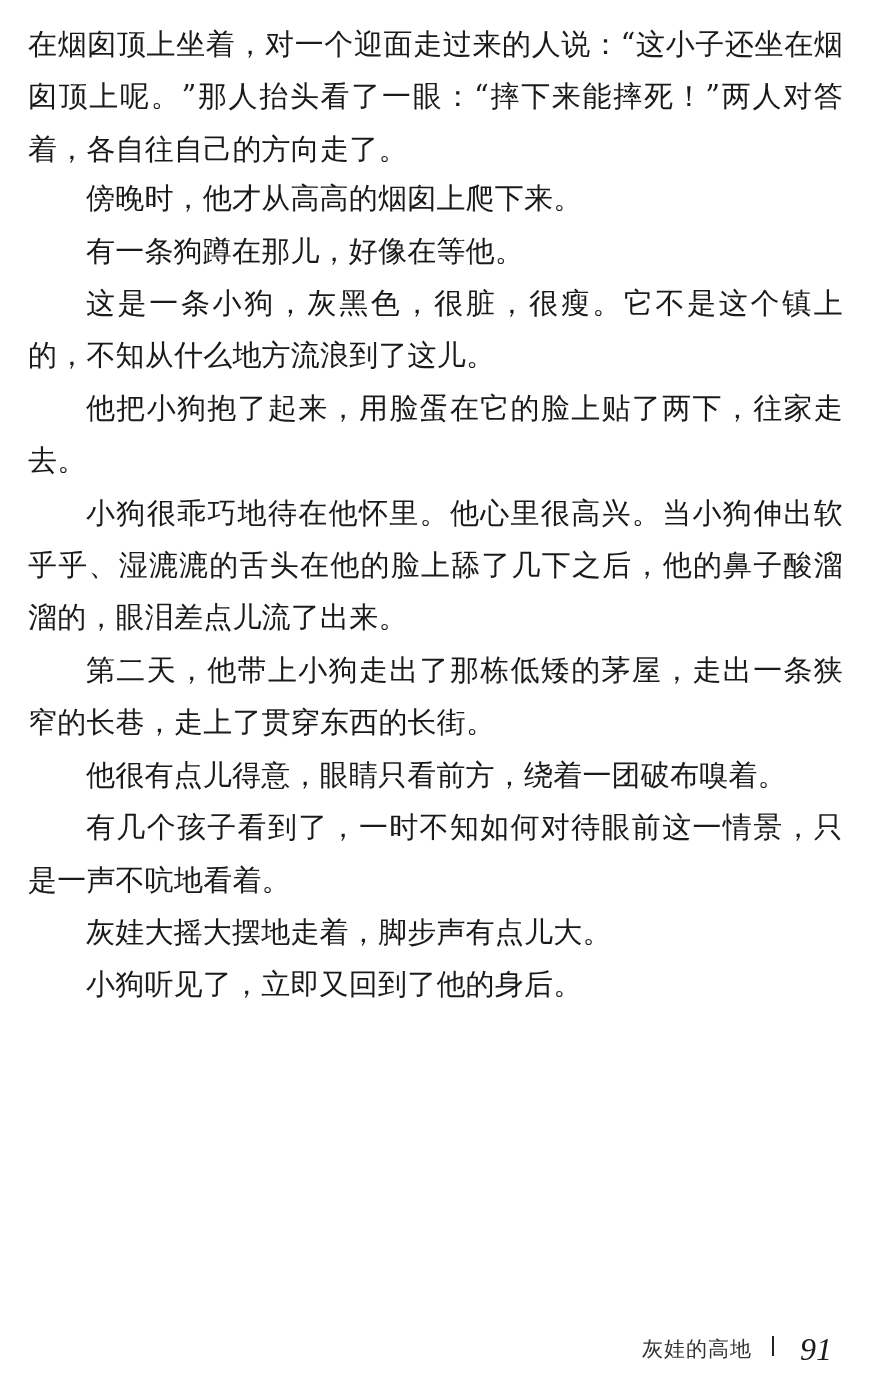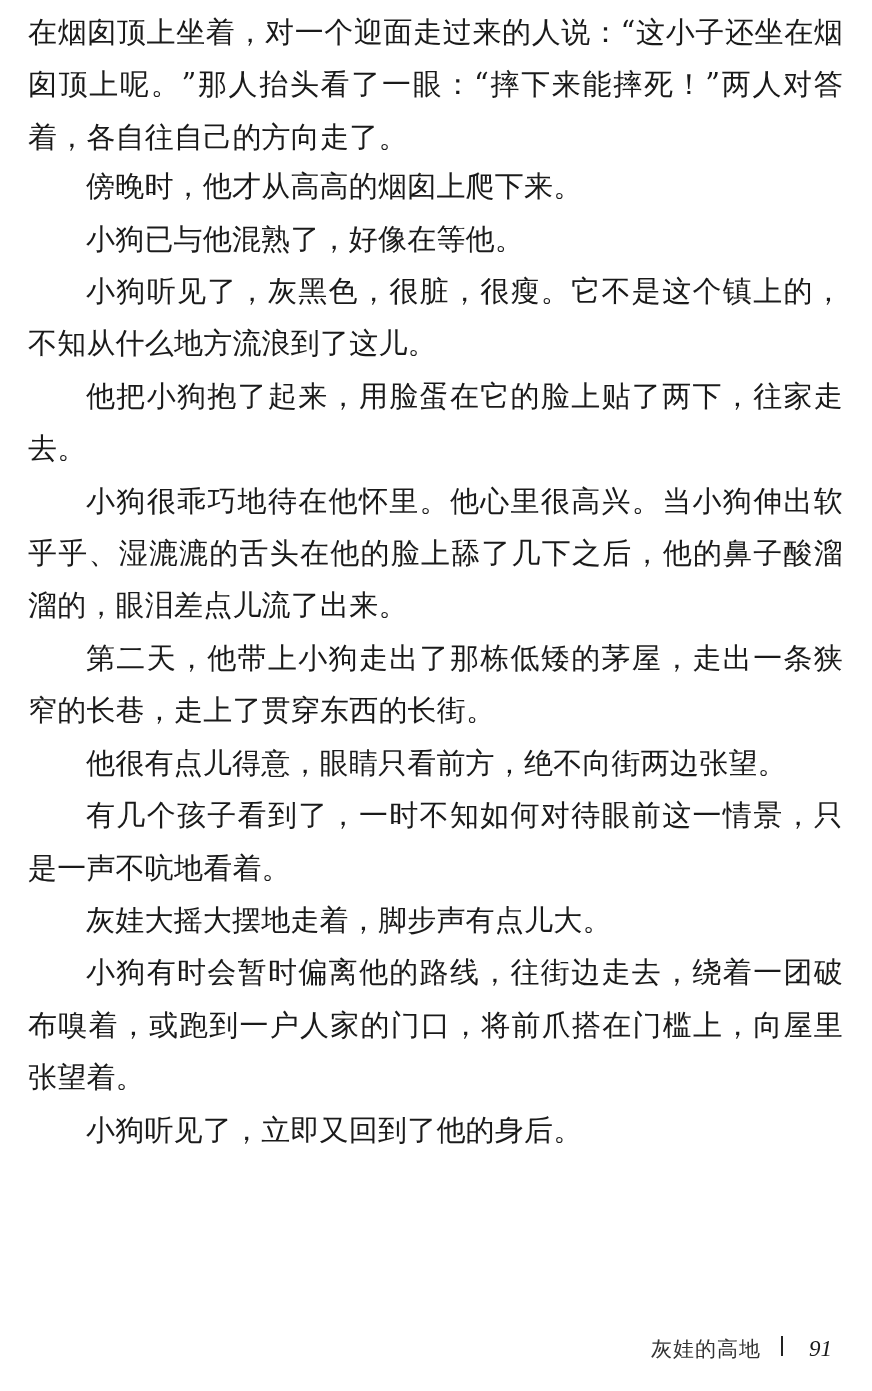--- a/index.html
+++ b/index.html
@@ -11,21 +11,21 @@
       width: 872px;
       height: 1391px;
       position: relative;
       overflow: hidden;
       font-family: "DejaVu Serif", "Liberation Serif", serif;
       color: #1a1a1a;
     }
     .page-body {
       position: absolute;
       left: 28px;
-      top: 6px;
+      top: 18px;
       width: 815px;
     }
     .para {
       margin: 0;
       font-size: 29px;
       line-height: 52.4px;
       text-align: justify;
       text-justify: inter-character;
       letter-spacing: 0.2px;
     }
@@ -54,39 +54,38 @@
       width: 2px;
       height: 20px;
       background: #222222;
       margin: 0 26px 0 20px;
       position: relative;
       top: -3px;
     }
     .footer-num {
       font-family: "Liberation Serif", "DejaVu Serif", serif;
       font-style: italic;
-      font-size: 23px;
+      font-size: 32px;
       color: #1a1a1a;
     }
   </style>
 </head>
 <body>
 
 <main class="page-body">
   <p class="para">在烟囱顶上坐着，对一个迎面走过来的人说：“这小子还坐在烟囱顶上呢。”那人抬头看了一眼：“摔下来能摔死！”两人对答着，各自往自己的方向走了。</p>
   <p class="para indent">傍晚时，他才从高高的烟囱上爬下来。</p>
-  <p class="para indent">小狗已与他混熟了，好像在等他。</p>
-  <p class="para indent">小狗听见了，灰黑色，很脏，很瘦。它不是这个镇上的，不知从什么地方流浪到了这儿。</p>
+  <p class="para indent">有一条狗蹲在那儿，好像在等他。</p>
+  <p class="para indent">这是一条小狗，灰黑色，很脏，很瘦。它不是这个镇上的，不知从什么地方流浪到了这儿。</p>
   <p class="para indent">他把小狗抱了起来，用脸蛋在它的脸上贴了两下，往家走去。</p>
   <p class="para indent">小狗很乖巧地待在他怀里。他心里很高兴。当小狗伸出软乎乎、湿漉漉的舌头在他的脸上舔了几下之后，他的鼻子酸溜溜的，眼泪差点儿流了出来。</p>
   <p class="para indent">第二天，他带上小狗走出了那栋低矮的茅屋，走出一条狭窄的长巷，走上了贯穿东西的长街。</p>
-  <p class="para indent">他很有点儿得意，眼睛只看前方，绝不向街两边张望。</p>
+  <p class="para indent">他很有点儿得意，眼睛只看前方，绕着一团破布嗅着。</p>
   <p class="para indent">有几个孩子看到了，一时不知如何对待眼前这一情景，只是一声不吭地看着。</p>
   <p class="para indent">灰娃大摇大摆地走着，脚步声有点儿大。</p>
-  <p class="para indent">小狗有时会暂时偏离他的路线，往街边走去，绕着一团破布嗅着，或跑到一户人家的门口，将前爪搭在门槛上，向屋里张望着。</p>
   <p class="para indent">小狗听见了，立即又回到了他的身后。</p>
 </main>
 
 <footer class="footer">
   <span class="footer-title">灰娃的高地</span>
   <span class="footer-sep"></span>
   <span class="footer-num">91</span>
 </footer>
 
 </body></html>

